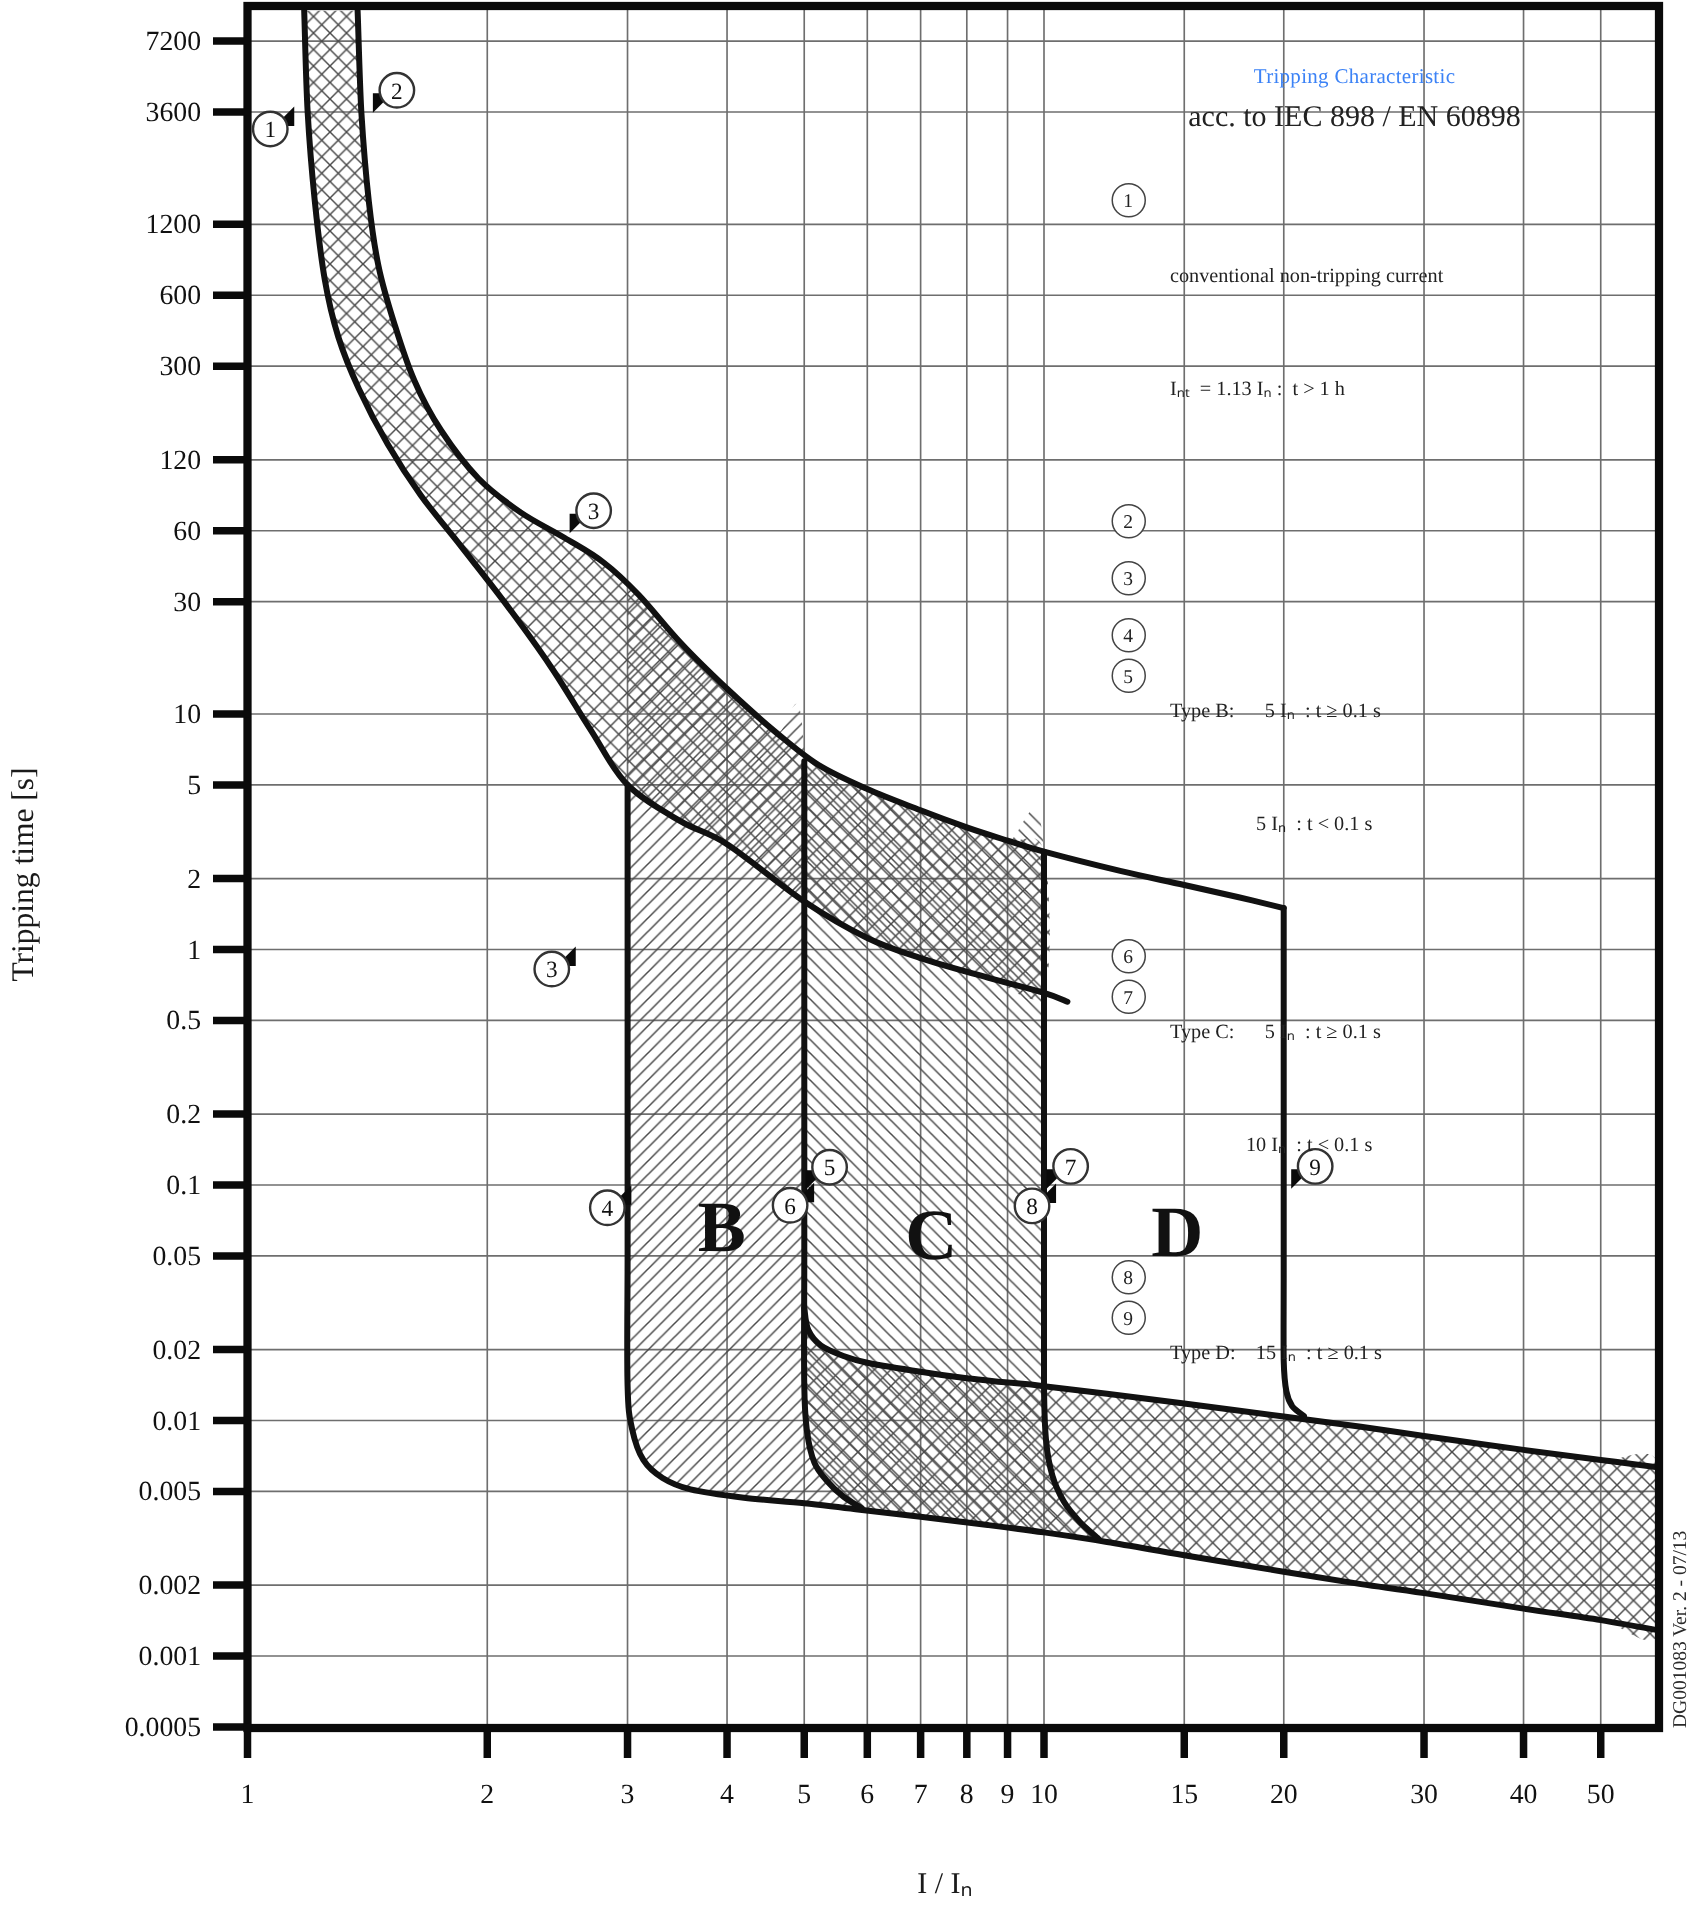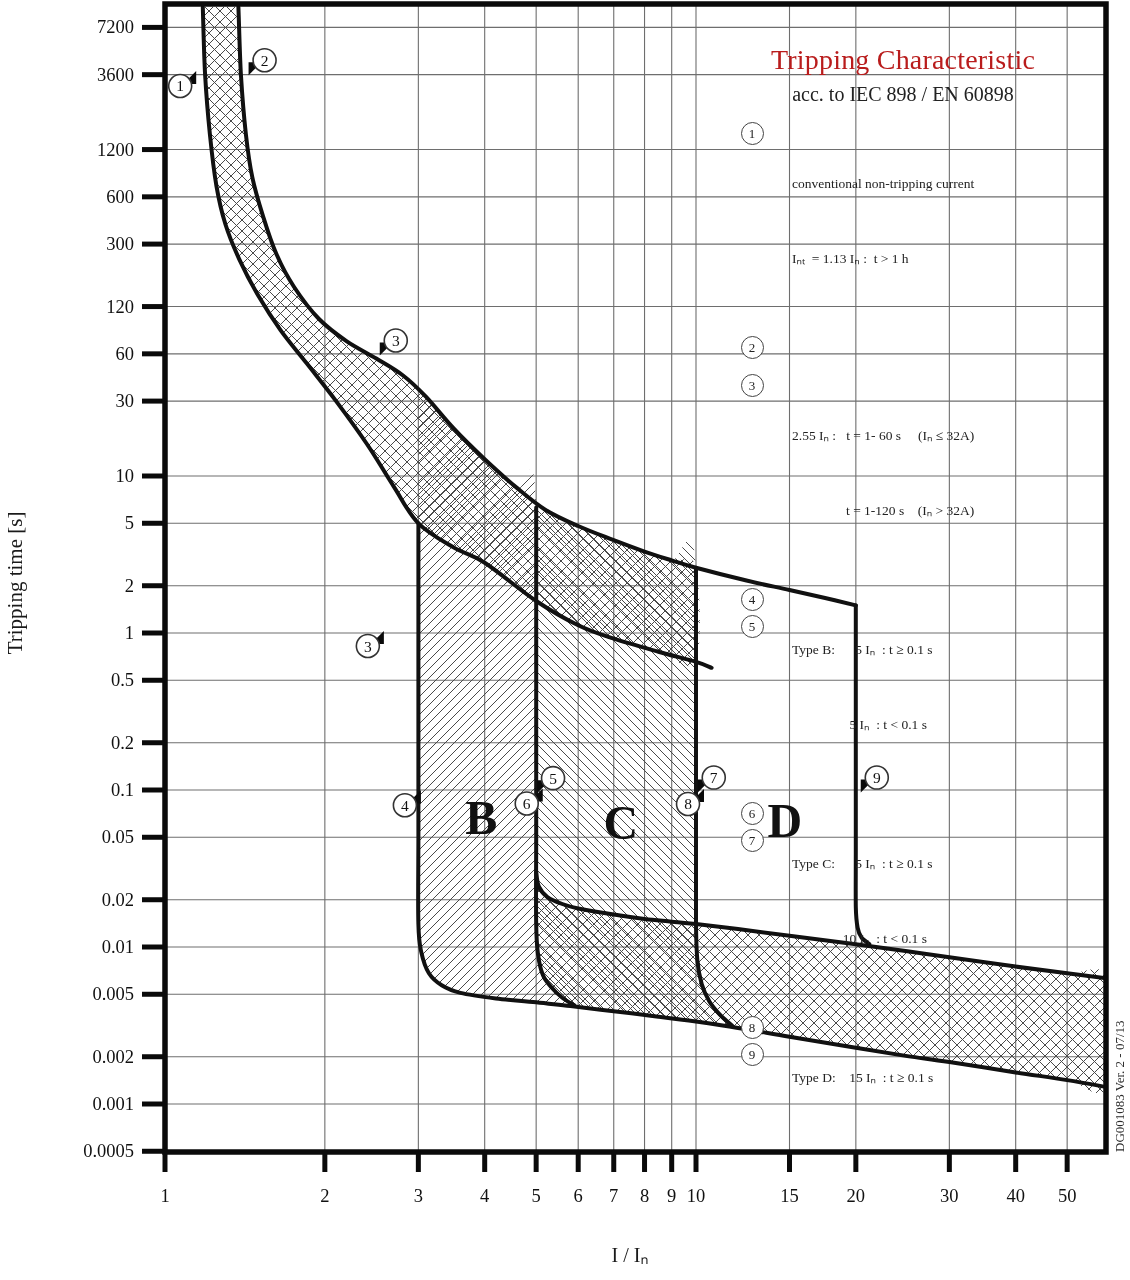--- a/index.html
+++ b/index.html
@@ -1,28 +1,28 @@
 <!DOCTYPE html>
 <html><head>
 <meta charset="utf-8">
 <style>
   html,body{margin:0;padding:0;background:#fff;}
   .page{position:relative;width:1130px;height:1280px;background:#fff;
         font-family:Liberation Serif, serif;color:#1a1a1a;overflow:hidden;}
   svg{position:absolute;left:0;top:0;}
   .ov{position:absolute;pointer-events:none;}
   .title-block{left:742px;top:44px;width:322px;text-align:center;}
-  .title-block .t1{font-size:28px;letter-spacing:.2px;color:#b91c1c;}
+  .title-block .t1{font-size:14px;letter-spacing:.2px;color:#3b82f6;}
   .title-block .t2{font-size:20px;margin-top:7px;color:#222;}
   .legend{left:737px;top:121px;}
   .lg-block{display:flex;gap:13px;margin-bottom:14px;}
   .lg-nums{display:flex;flex-direction:column;gap:4px;width:30px;align-items:center;flex:none;padding-top:1px;}
   .circ{display:inline-block;width:21px;height:21px;border:1.4px solid #444;border-radius:50%;
         font-size:13px;line-height:21px;text-align:center;color:#222;background:#fff;}
-  .lg-lines{font-size:13.5px;line-height:25px;white-space:pre;color:#222;margin-left:12px;}
+  .lg-lines{font-size:13.5px;line-height:25px;white-space:pre;color:#222;}
 </style>
 </head>
 <body>
 
 <div class="page">
 
   <svg id="chart" width="1130" height="1280" viewBox="0 0 1130 1280">
     <defs>
       <clipPath id="plotClip">
           <rect x="165" y="4" width="941" height="1148"></rect>
@@ -247,24 +247,20 @@
     </div>
     <div class="lg-block">
       <div class="lg-nums">
           <span class="circ">2</span>
         </div>
     </div>
     <div class="lg-block">
       <div class="lg-nums">
           <span class="circ">3</span>
         </div>
-      <div class="lg-lines">
-        <div>2.55 Iₙ :   t = 1- 60 s     (Iₙ ≤ 32A)</div>
-        <div>                t = 1-120 s    (Iₙ &gt; 32A)</div>
-      </div>
     </div>
     <div class="lg-block">
       <div class="lg-nums">
         <span class="circ">4</span>
         <span class="circ">5</span>
       </div>
       <div class="lg-lines">
         <div>Type B:      5 Iₙ  : t ≥ 0.1 s</div>
         <div>                 5 Iₙ  : t &lt; 0.1 s</div>
       </div>

